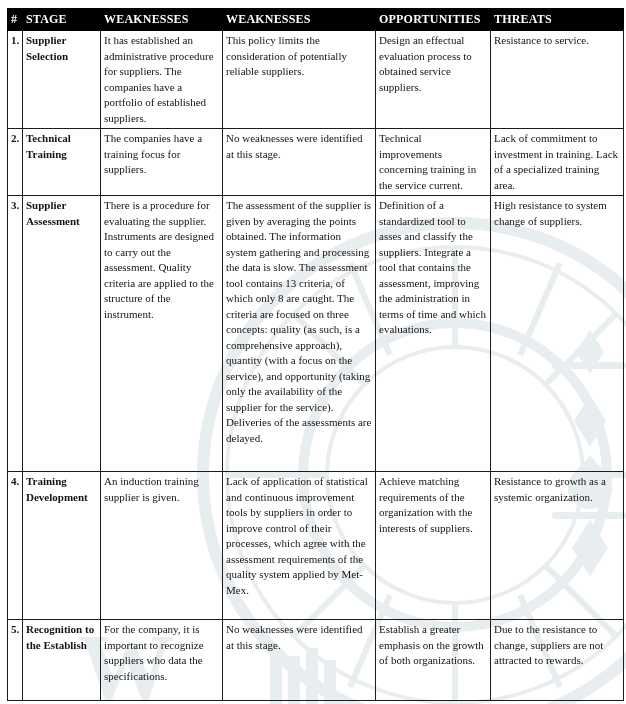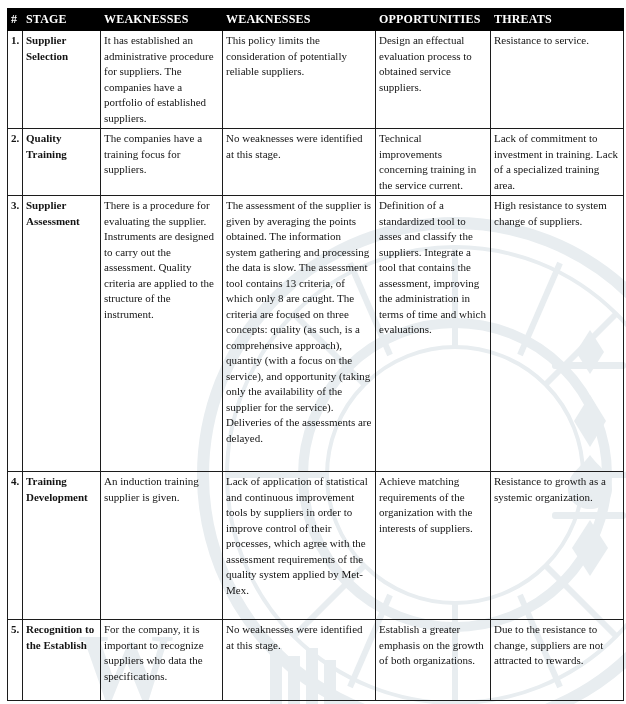--- a/index.html
+++ b/index.html
@@ -107,21 +107,21 @@
         <tr style="height: 98px;">
           <td class="row-number-cell">1.</td>
           <td class="stage-cell">Supplier Selection</td>
           <td class="strengths-cell">It has established an administrative procedure for suppliers. The companies have a portfolio of established suppliers.</td>
           <td class="weaknesses-cell">This policy limits the consideration of potentially reliable suppliers.</td>
           <td class="opportunities-cell">Design an effectual evaluation process to obtained service suppliers.</td>
           <td class="threats-cell">Resistance to service.</td>
         </tr>
         <tr style="height: 65px;">
           <td class="row-number-cell">2.</td>
-          <td class="stage-cell">Quality Training</td>
+          <td class="stage-cell">Technical Training</td>
           <td class="strengths-cell">The companies have a training focus for suppliers.</td>
           <td class="weaknesses-cell">No weaknesses were identified at this stage.</td>
           <td class="opportunities-cell">Technical improvements concerning training in the service current.</td>
           <td class="threats-cell">Lack of commitment to investment in training. Lack of a specialized training area.</td>
         </tr>
         <tr style="height: 276px;">
           <td class="row-number-cell">3.</td>
           <td class="stage-cell">Supplier Assessment</td>
           <td class="strengths-cell">There is a procedure for evaluating the supplier. Instruments are designed to carry out the assessment. Quality criteria are applied to the structure of the instrument.</td>
           <td class="weaknesses-cell">The assessment of the supplier is given by averaging the points obtained. The information system gathering and processing the data is slow. The assessment tool contains 13 criteria, of which only 8 are caught. The criteria are focused on three concepts: quality (as such, is a comprehensive approach), quantity (with a focus on the service), and opportunity (taking only the availability of the supplier for the service). Deliveries of the assessments are delayed.</td>

